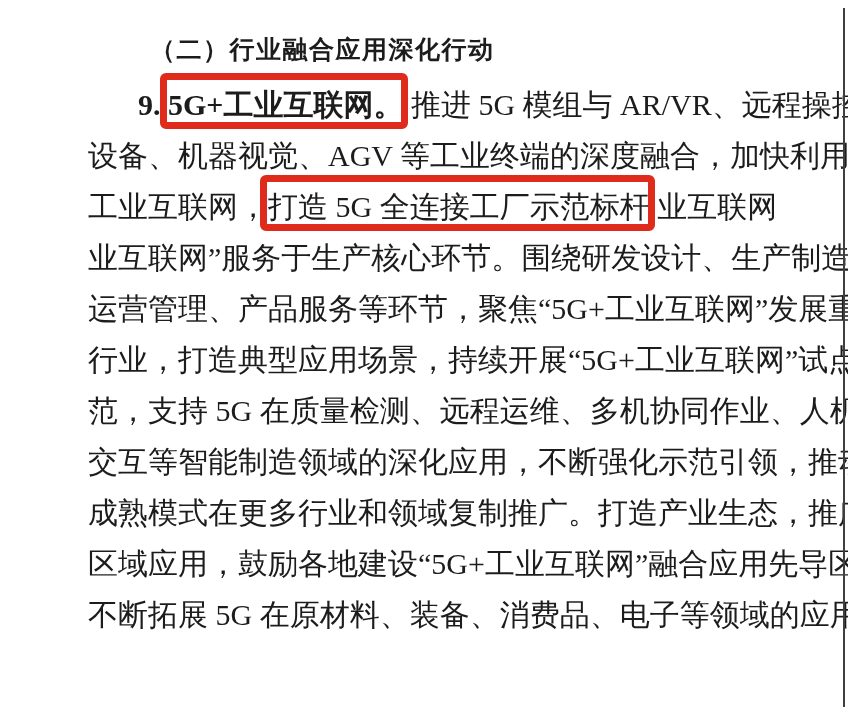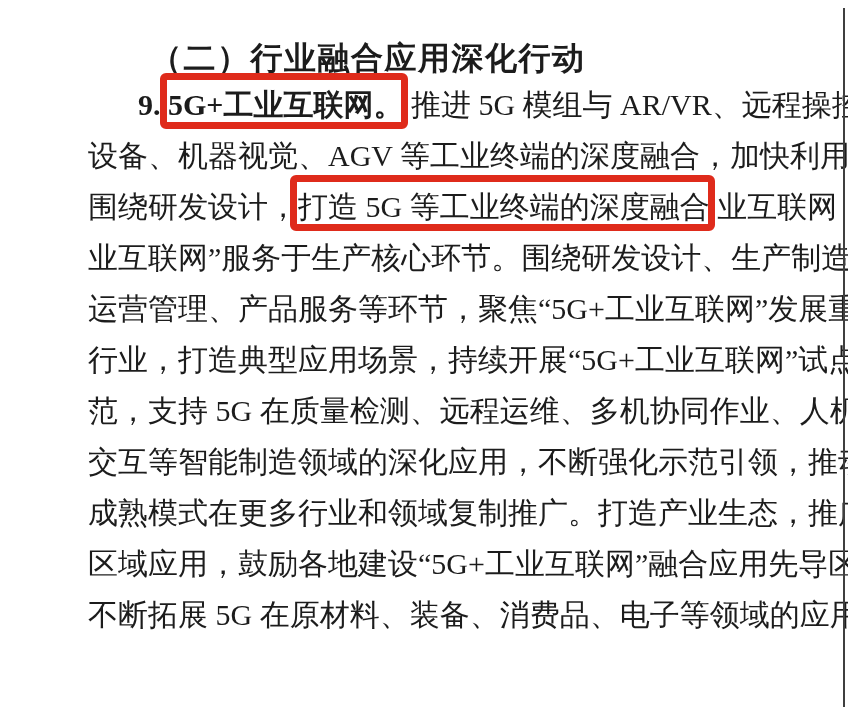--- a/index.html
+++ b/index.html
@@ -15,22 +15,22 @@
     color:var(--text);
   }
   .page{
     position:relative;
     width:848px;height:707px;
     background:#ffffff;
     overflow:hidden;
   }
   .heading{
     position:absolute;
-    left:150px;top:40px;
-    font-size:32px;
+    left:150px;top:32px;
+    font-size:25px;
     line-height:36px;
     font-weight:bold;
     letter-spacing:1.5px;
     white-space:nowrap;
   }
   .para{
     position:absolute;
     left:88px;top:79px;
     width:682px;
   }
@@ -70,21 +70,21 @@
 <div class="page">
 
   <div class="heading">（二）行业融合应用深化行动</div>
 
   <div class="para">
 
     <div class="line indent"><span class="bold">9.</span> <span class="hl bold">5G+工业互联网。</span> <span>推进 5G 模组与 AR/VR、远程操控</span></div>
 
     <div class="line"><span>设备、机器视觉、AGV 等工业终端的深度融合，加快利用 5G</span></div>
 
-    <div class="line"><span>围绕研发设计，</span><span class="hl">打造 5G 等工业终端的深度融合</span> <span>业互联网</span></div>
+    <div class="line"><span>工业互联网，</span><span class="hl">打造 5G 全连接工厂示范标杆</span> <span>业互联网</span></div>
 
 
     <div class="line"><span>业互联网”服务于生产核心环节。围绕研发设计、生产制造、</span></div>
 
     <div class="line"><span>运营管理、产品服务等环节，聚焦“5G+工业互联网”发展重点</span></div>
 
     <div class="line"><span>行业，打造典型应用场景，持续开展“5G+工业互联网”试点示</span></div>
 
     <div class="line"><span>范，支持 5G 在质量检测、远程运维、多机协同作业、人机</span></div>
 

